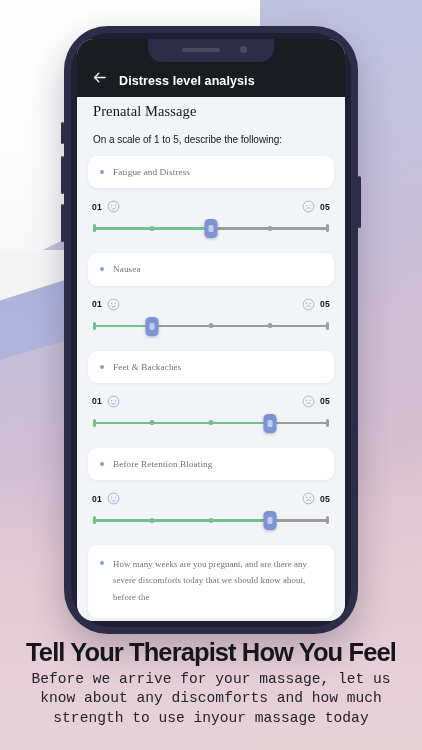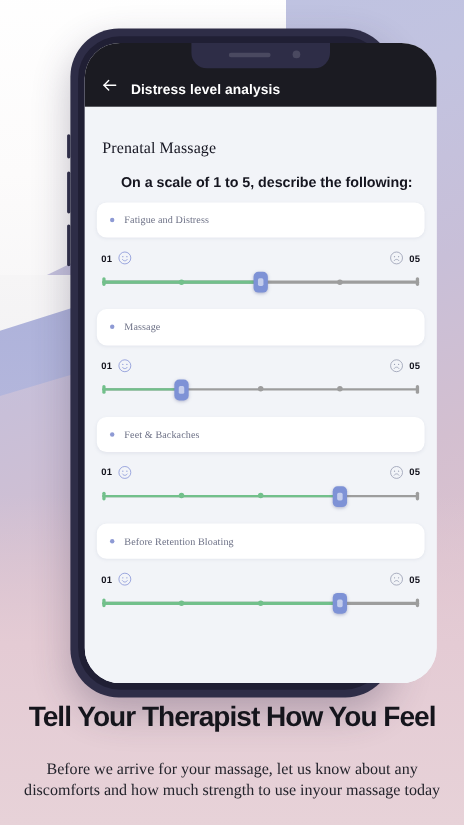--- a/index.html
+++ b/index.html
@@ -46,22 +46,22 @@
   .phone-inner-bezel{
     position:absolute;inset:7px;background:#201f34;border-radius:38px;
   }
   .side-btn{position:absolute;left:-3px;width:3px;background:#2e2d47;border-radius:2px;}
   .sb1{top:96px;height:22px;}
   .sb2{top:130px;height:38px;}
   .sb3{top:178px;height:38px;}
   .sb-r{position:absolute;right:-3px;top:150px;width:3px;height:52px;background:#2e2d47;border-radius:2px;}
 
   .screen{
-    position:absolute;left:13px;top:13px;width:320px;height:582px;
-    border-radius:32px;overflow:hidden;background:#f2f4f8;
+    position:absolute;left:13px;top:13px;width:268px;height:582px;
+    border-radius:17px;overflow:hidden;background:#f2f4f8;
   }
   .notch{
     position:absolute;left:50%;transform:translateX(-50%);top:0;
     width:126px;height:23px;background:#2e2d47;
     border-bottom-left-radius:14px;border-bottom-right-radius:14px;z-index:6;
   }
   .notch-speaker{
     position:absolute;left:34px;top:9px;width:38px;height:4px;
     background:#4a4960;border-radius:3px;
   }
@@ -81,24 +81,24 @@
     color:#ffffff;font-size:12.5px;font-weight:700;letter-spacing:.1px;
   }
 
   
   .app-body{
     position:absolute;left:0;top:58px;width:100%;bottom:0;
     background:#f2f4f8;padding:0 11px;box-sizing:border-box;overflow:hidden;
   }
   .svc-title{
     font-family:"Liberation Serif",serif;
-    font-size:14.5px;color:#151521;margin:30px 0 0 5px;letter-spacing:.1px;
+    font-size:14.5px;color:#151521;margin:6px 0 0 5px;letter-spacing:.1px;
   }
   .scale-note{
-    font-size:13px;font-weight:700;color:#15151f;margin:14px 0 11px 22px;
+    font-size:10px;font-weight:400;color:#15151f;margin:14px 0 11px 5px;
     letter-spacing:-.05px;
   }
 
   .qcard{
     background:#ffffff;border-radius:9px;padding:9px 10px;
     display:flex;align-items:flex-start;gap:9px;
     box-shadow:0 1px 3px rgba(120,130,160,.10);
   }
   .bullet{
     width:4px;height:4px;border-radius:50%;background:#8e9ad4;
@@ -153,24 +153,24 @@
     box-shadow:0 1px 3px rgba(120,130,160,.10);
   }
   .longcard .qlabel{font-size:8.8px;line-height:1.85;color:#6d7186;}
 
   
   #copy{
     position:absolute;left:0;right:0;top:638px;z-index:3;text-align:center;
   }
   .headline{
     font-size:25.5px;font-weight:700;color:#15151c;letter-spacing:-.9px;
-    margin:0 0 24px 0;
+    margin:0 0 3px 0;
   }
   .subcopy{
-    font-family:Liberation Serif, serif;
+    font-family:Liberation Mono, monospace;
     font-size:14.6px;color:#24242c;line-height:1.32;margin:0;padding:0 12px;
   }
 </style>
 </head>
 <body>
 
 <div id="bg">
   <div class="bg-grad"></div>
   <div class="bg-white-wedge"></div>
   <div class="bg-lav-band"></div>
@@ -240,21 +240,21 @@
               <div class="cap left"></div>
               <div class="cap right"></div>
               <div class="thumb" style="left:50%">
                 <div class="thumb-grip"></div>
               </div>
             </div>
           </div>
           <div class="qblock">
             <div class="qcard">
               <div class="bullet"></div>
-              <div class="qlabel">Massage</div>
+              <div class="qlabel">Nausea</div>
             </div>
             <div class="scale-row">
               <div class="endcap">
                 <span class="endnum">01</span>
                 <svg class="face" viewBox="0 0 24 24" fill="none" stroke="#8a97d8" stroke-width="1.4">
                   <circle cx="12" cy="12" r="10"></circle>
                   <circle cx="8.6" cy="9.8" r="1.05" fill="#8a97d8" stroke="none"></circle>
                   <circle cx="15.4" cy="9.8" r="1.05" fill="#8a97d8" stroke="none"></circle>
                   <path d="M8 14.6c1.1 1.5 2.5 2.2 4 2.2s2.9-.7 4-2.2" stroke-linecap="round"></path>
                 </svg>
@@ -353,20 +353,24 @@
               <div class="tick on" style="left:75%"></div>
               <div class="cap left"></div>
               <div class="cap right"></div>
               <div class="thumb" style="left:75%">
                 <div class="thumb-grip"></div>
               </div>
             </div>
           </div>
         </div>
 
+      <div class="longcard">
+        <div class="bullet"></div>
+        <div class="qlabel">How many weeks are you pregnant, and are there any severe discomforts today that we should know about, before the</div>
+      </div>
 
     </div>
   </div>
 </div>
 
 <div id="copy">
   <h1 class="headline">Tell Your Therapist How You Feel</h1>
   <p class="subcopy">Before we arrive for your massage, let us know about any discomforts and how much strength to use inyour massage today</p>
 </div>
 

